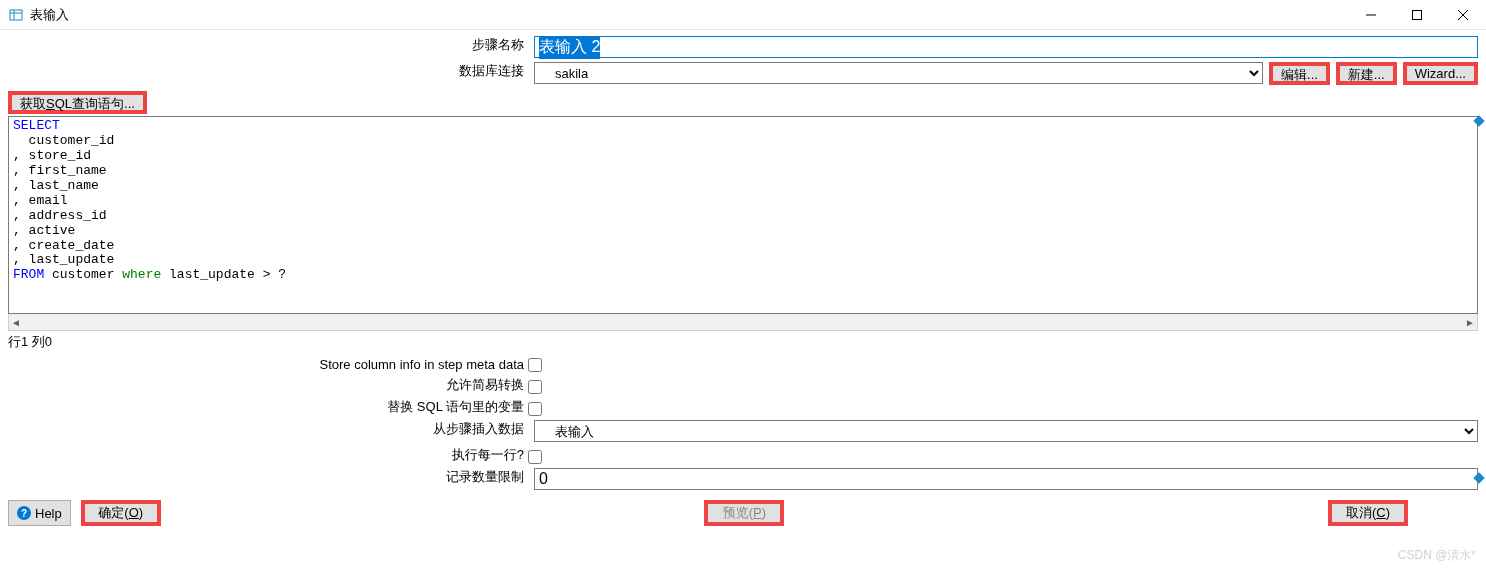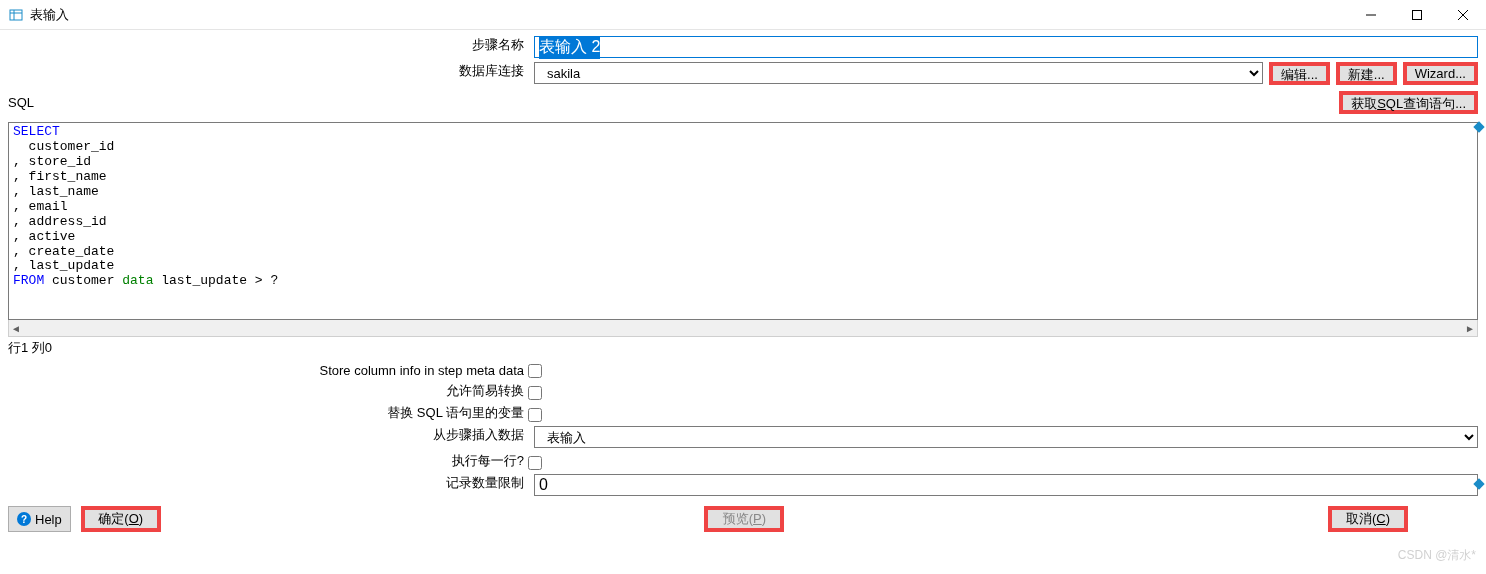--- a/index.html
+++ b/index.html
@@ -72,41 +72,41 @@
       position: relative;
       display: flex;
     }
     .select-wrap select {
       flex: 1;
       height: 22px;
       border: 1px solid #7a7a7a;
       background: #fff;
       font-family: inherit;
       font-size: 13px;
-      padding: 0 8px;
+      padding: 0 16px;
     }
     .btn {
       height: 23px;
       padding: 0 8px;
       border: 4px solid #ef4444;
       background: #e1e1e1;
       font-family: inherit;
       font-size: 13px;
       cursor: pointer;
     }
     .btn:disabled { color: #888; cursor: default; }
     .sql-header {
       display: flex;
       align-items: center;
       margin-top: 2px;
     }
     .sql-header-label { flex: 1; }
     .sql-area-wrap {
       position: relative;
-      margin-top: 8px;
+      margin-top: 2px;
     }
     .sql-area {
       width: 100%;
       height: 198px;
       border: 1px solid #7a7a7a;
       font-family: "Courier New", monospace;
       font-size: 13px;
       padding: 2px 4px;
       line-height: 1.15;
       overflow: auto;
@@ -235,36 +235,35 @@
       <select>
         <option>sakila</option>
       </select>
     </div>
     <button class="btn">编辑...</button>
     <button class="btn">新建...</button>
     <button class="btn">Wizard...</button>
   </div>
 
   <div class="sql-header">
-    <div class="sql-header-label">SQL</div>
     <button class="btn"><span>获取</span><span class="underline">S</span><span>QL查询语句...</span></button>
   </div>
 
   <div class="sql-area-wrap">
     <div class="sql-area"><span class="kw-blue">SELECT</span>
 <span>  customer_id
 , store_id
 , first_name
 , last_name
 , email
 , address_id
 , active
 , create_date
 , last_update</span>
-<span class="kw-blue">FROM</span><span> customer </span><span class="kw-green">data</span><span> last_update &gt; ?</span></div>
+<span class="kw-blue">FROM</span><span> customer </span><span class="kw-green">where</span><span> last_update &gt; ?</span></div>
     <div class="diamond"></div>
   </div>
   <div class="scroll-x">
     <span>◄</span>
     <span>►</span>
   </div>
 
   <div class="status-line">行1 列0</div>
 
   <div class="check-row">

